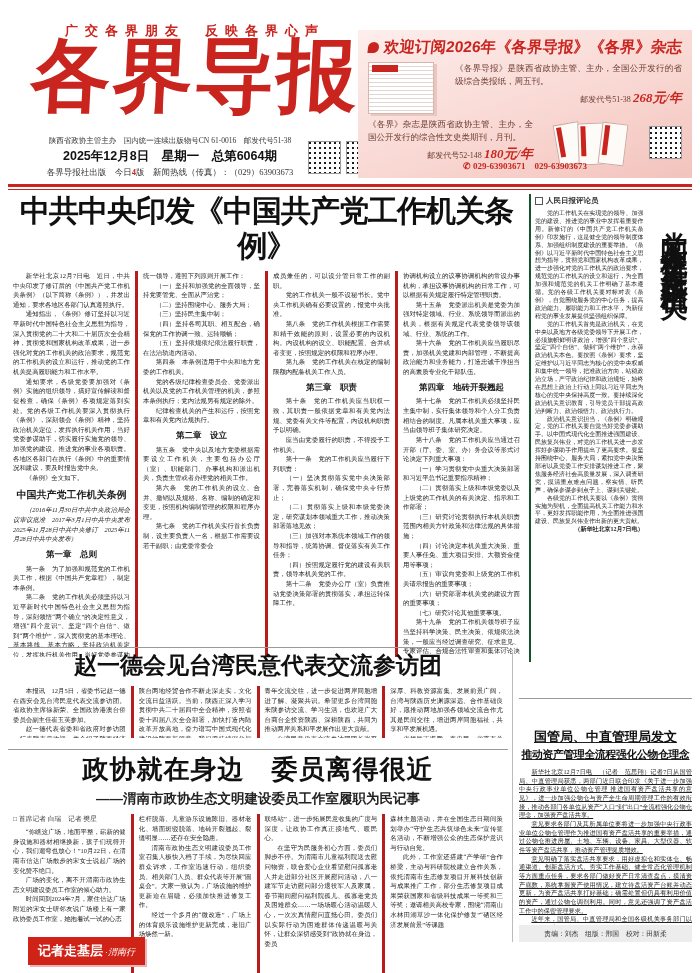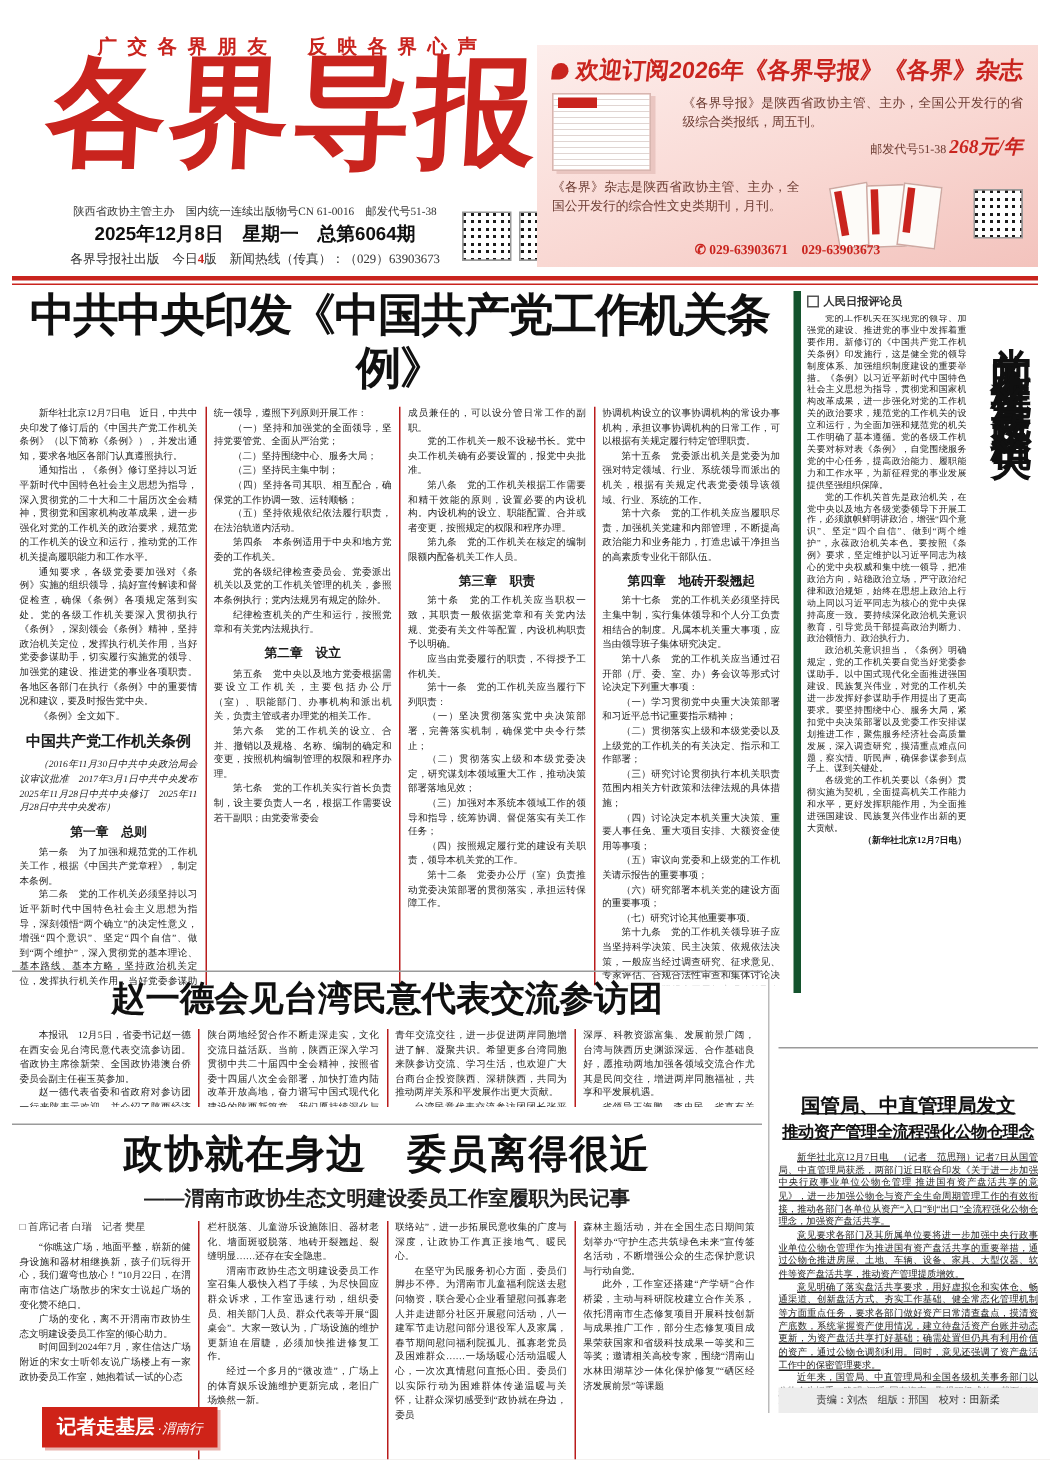--- a/index.html
+++ b/index.html
@@ -62,24 +62,24 @@
   .para.ch{text-indent:0;text-align:center;font-weight:bold;font-size:8.5px;
            font-family:"Liberation Sans",sans-serif;margin:4px 0 3px;}
   .para.rb{text-align:right;font-weight:bold;text-indent:0;}
   .para.byline{text-indent:0;color:#444;margin-bottom:3px;font-size:6.8px;}
   
   .lead{position:absolute;left:8px;top:194px;width:517px;height:450px;}
   .lead-hl{text-align:center;font-family:"Liberation Sans",sans-serif;font-weight:900;
            font-size:30px;letter-spacing:-1px;color:#101010;line-height:1.15;}
   .lead-cols{display:flex;margin-top:8px;height:386px;overflow:hidden;}
   .col{flex:1 1 0;overflow:hidden;padding:0 5px;}
-  .col + .col{border-left:1px solid #b91c1c;}
+  .col + .col{border-left:3px solid #b91c1c;}
   
   .comm{position:absolute;left:529px;top:194px;width:163px;height:468px;
-        border-left:5px solid #14532d;padding-left:4px;box-sizing:border-box;}
+        border-left:2px solid #14532d;padding-left:4px;box-sizing:border-box;}
   .kicker{display:flex;align-items:center;gap:3px;font-size:7.5px;font-weight:bold;
           color:#333;font-family:"Liberation Sans",sans-serif;margin:2px 0 4px;}
   .kicker-sq{width:6px;height:6px;border:1px solid #555;}
   .comm-body{display:flex;height:440px;}
   .comm-text{width:112px;overflow:hidden;}
   .comm-text .para{font-size:6px;line-height:1.32;}
   .vtitle{writing-mode:vertical-rl;text-orientation:upright;width:46px;height:438px;
           font-family:"Liberation Sans",sans-serif;font-weight:900;font-size:27px;
           letter-spacing:5px;color:#101010;margin-left:4px;}
   
@@ -142,20 +142,24 @@
         <div class="ad-desc">《各界导报》是陕西省政协主管、主办，全国公开发行的省级综合类报纸，周五刊。</div>
         <div class="ad-price-line">
           <span>邮发代号51-38</span>
           <span class="ad-price">268元/年</span>
         </div>
       </div>
     </div>
     <div class="ad-row">
       <div style="flex:1;">
         <div class="ad-desc">《各界》杂志是陕西省政协主管、主办，全国公开发行的综合性文史类期刊，月刊。</div>
+        <div class="ad-price-line">
+          <span>邮发代号52-148</span>
+          <span class="ad-price">180元/年</span>
+        </div>
       </div>
       <div class="mag-covers">
         <div class="mag m1"></div>
           <div class="mag m2"></div>
           <div class="mag m3"></div>
       </div>
       <div class="qr" style="margin-top:8px;"></div>
     </div>
     <div class="ad-phone">
       <span>✆</span>

